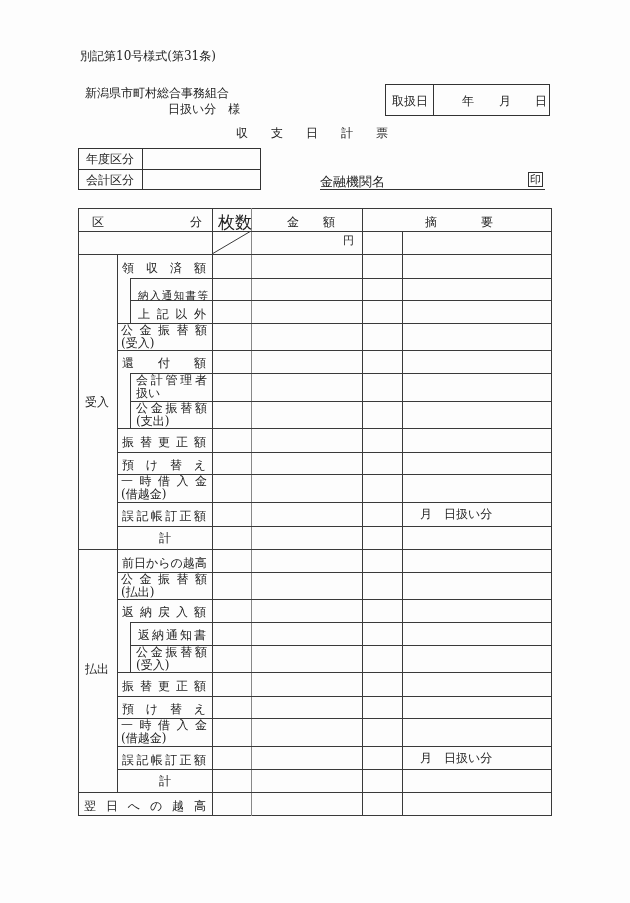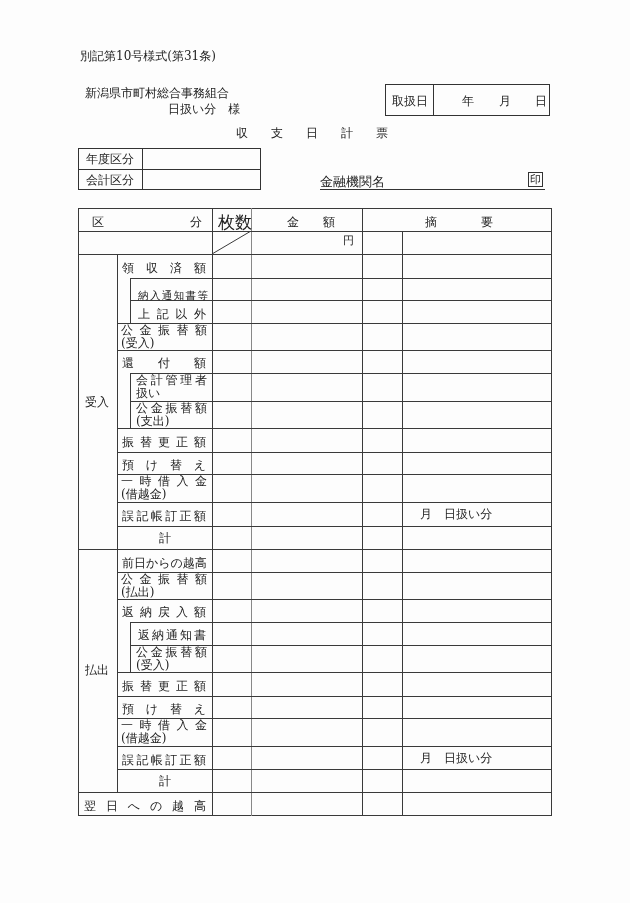--- a/index.html
+++ b/index.html
@@ -107,21 +107,21 @@
     <span>額</span>
   </div>
   <div class="abs just" style="left:347px;top:6px;width:68px;font-size:12px;">
     <span>摘</span>
     <span>要</span>
   </div>
 
   <div class="txt" style="left:265px;top:27px;font-size:11px;">円</div>
 
   <div class="txt" style="left:7px;top:188px;font-size:12px;">受入</div>
-  <div class="txt" style="left:7px;top:456px;font-size:12px;">払出</div>
+  <div class="txt" style="left:7px;top:456px;font-size:12px;font-family:Liberation Mono, monospace;">払出</div>
 
   <div class="abs just" style="left:44px;top:52px;width:84px;font-size:12px;">
       <span>領</span>
       <span>収</span>
       <span>済</span>
       <span>額</span>
     </div>
   <div class="abs" style="left:60px;top:75px;font-size:10.5px;letter-spacing:1.4px;white-space:nowrap;margin-top:6px;">納入通知書等</div>
   <div class="abs just" style="left:60px;top:98px;width:68px;font-size:12px;">
       <span>上</span>

